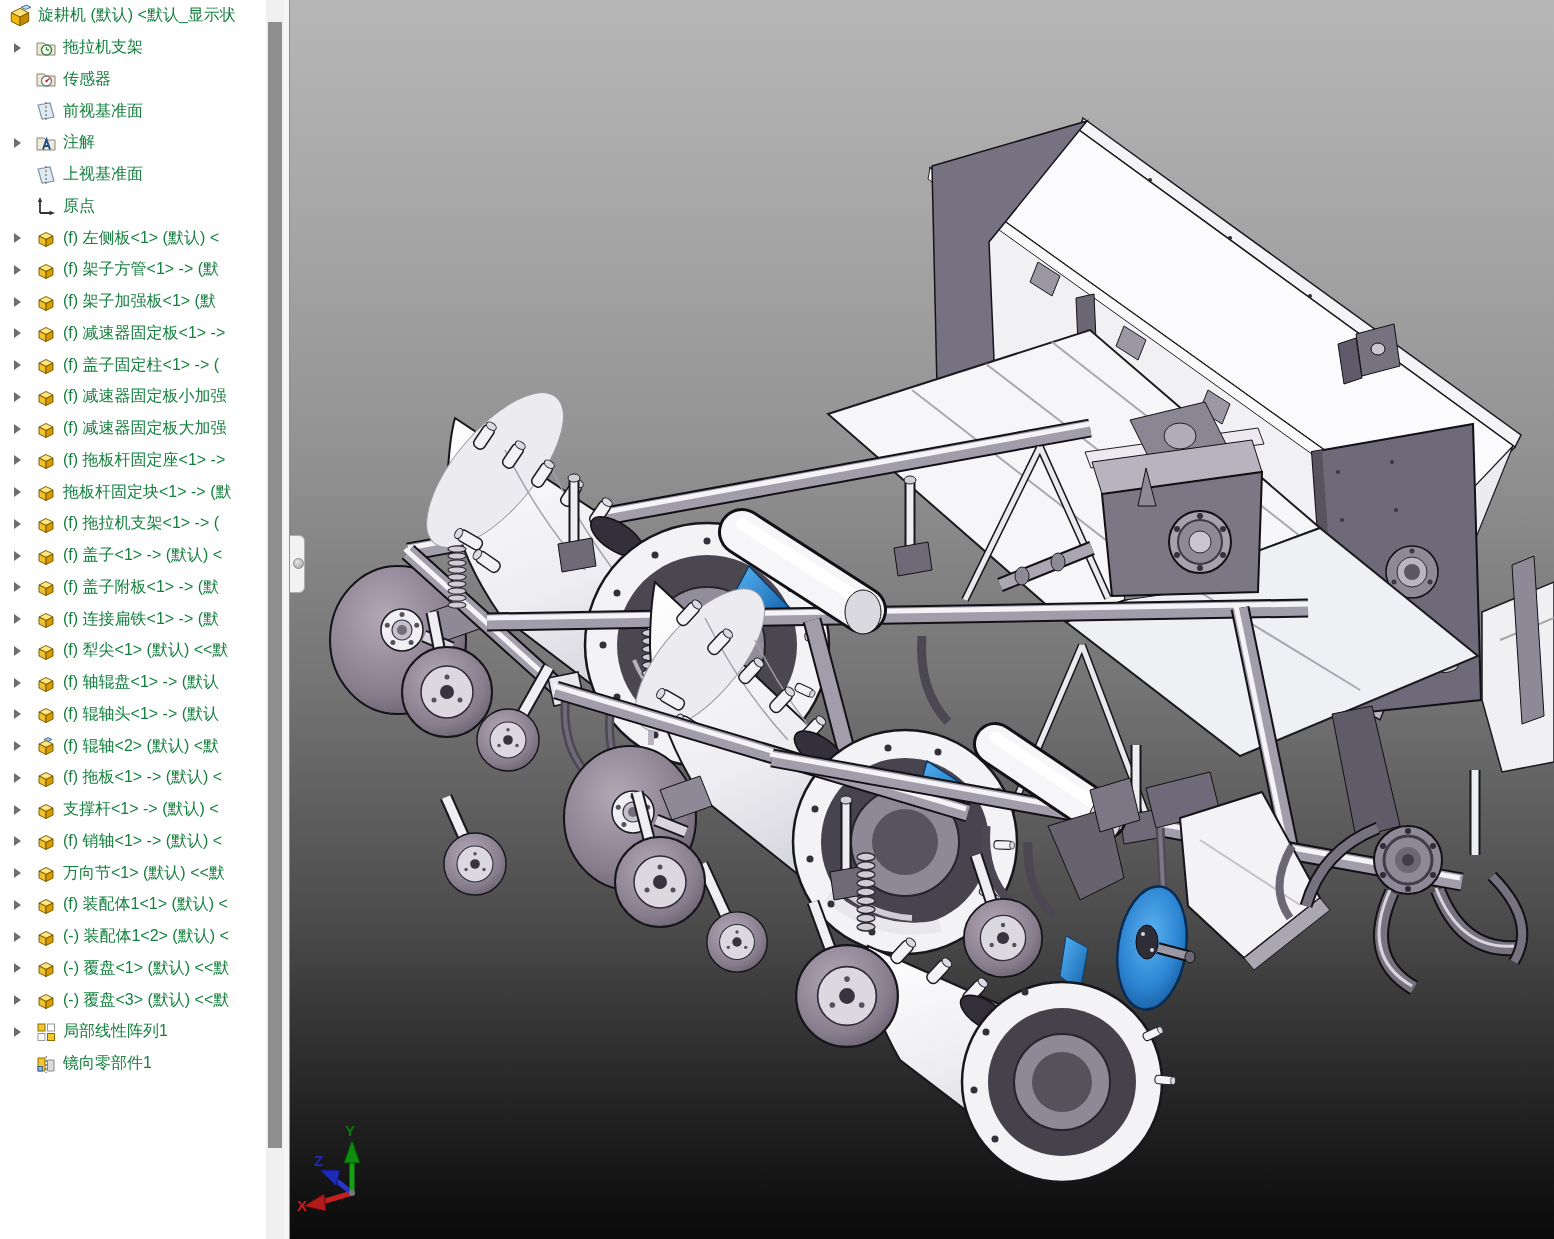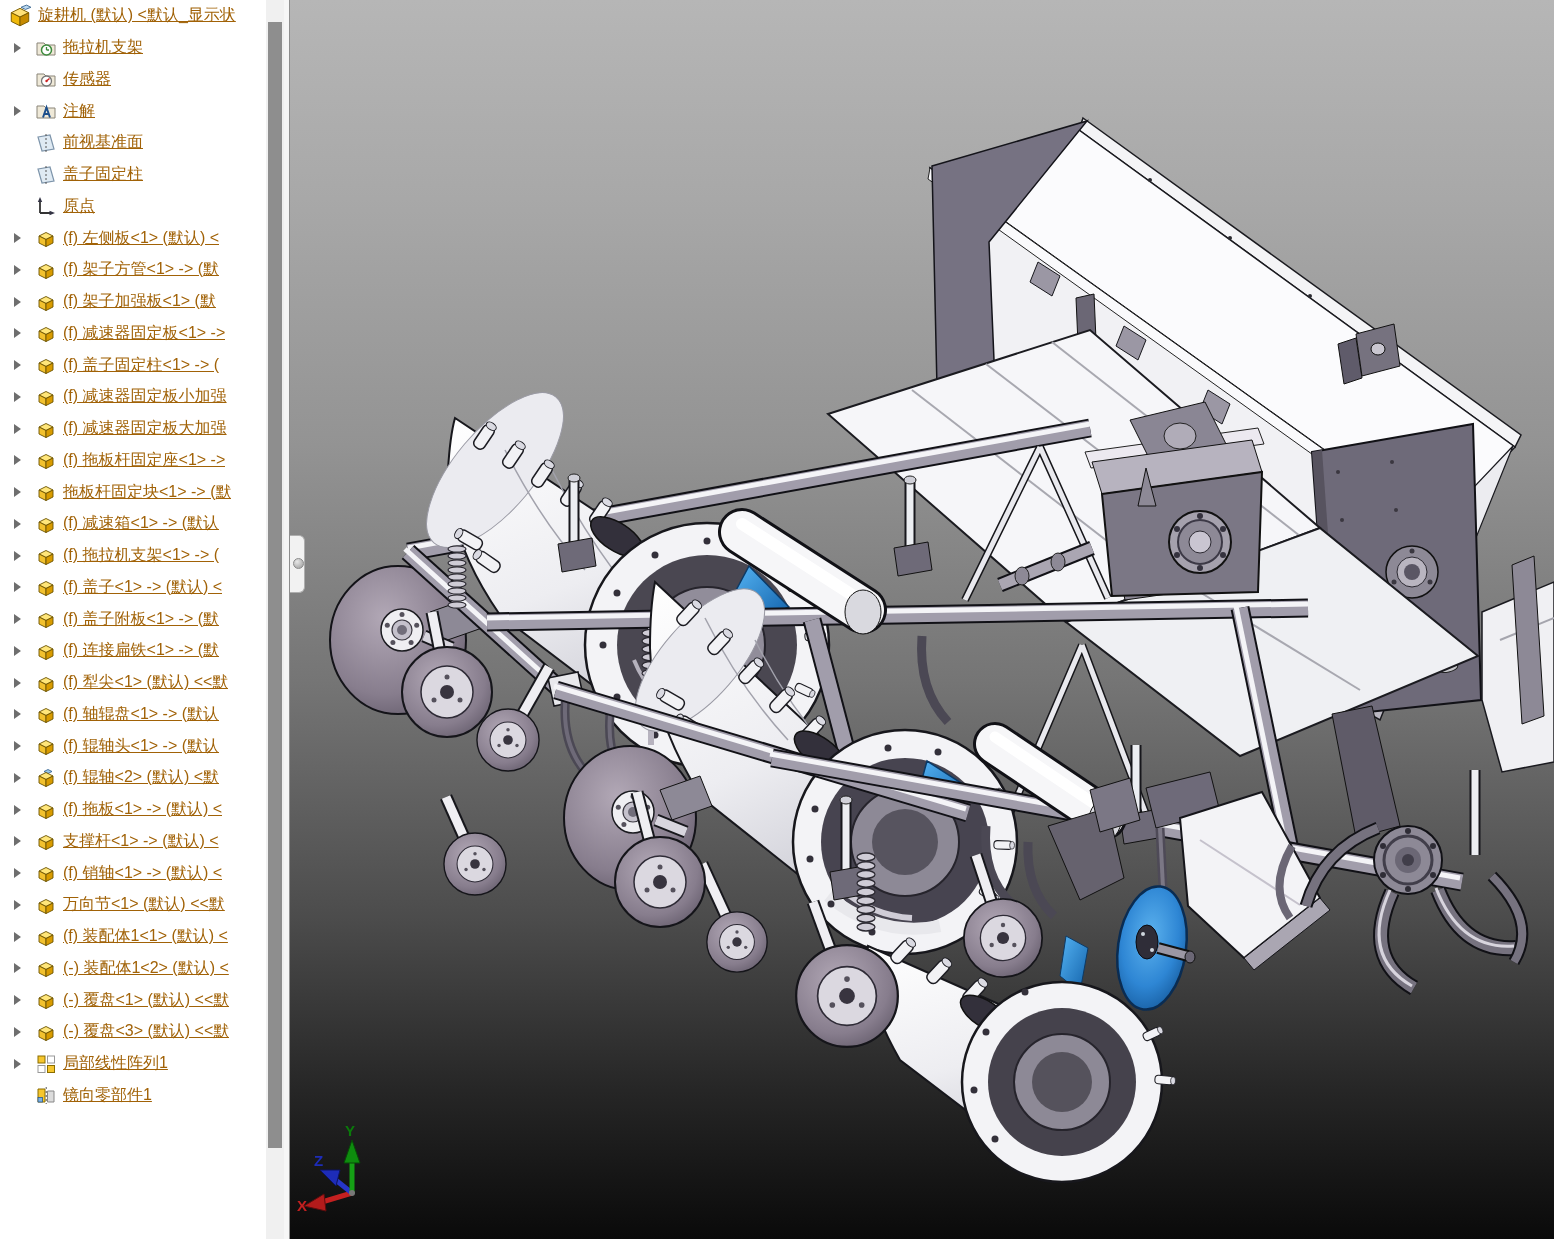--- a/index.html
+++ b/index.html
@@ -1,20 +1,20 @@
 <!DOCTYPE html>
 <html><head>
 <meta charset="utf-8">
 <style>
   html,body{margin:0;padding:0;background:#000;}
   .app{position:relative;width:1554px;height:1239px;overflow:hidden;background:#fff;
        font-family:"Liberation Sans",sans-serif;}
   
   .tree{position:absolute;left:0;top:0;width:266px;height:100%;background:#ffffff;
-        overflow:hidden;font-size:16px;color:#a16207;white-space:nowrap;text-decoration:underline;}
+        overflow:hidden;font-size:16px;color:#15803d;white-space:nowrap;}
   .row{height:31.75px;display:flex;align-items:center;overflow:hidden;}
   .row.root{padding-left:8px;}
   .arrow{width:0;height:0;border-left:7px solid #6e6e6e;border-top:5px solid transparent;
          border-bottom:5px solid transparent;margin-left:14px;flex:none;}
   .ticon{width:22px;height:22px;margin-left:14px;flex:none;}
   .row.root .ticon{margin-left:0;width:24px;height:24px;}
   .lbl{margin-left:6px;overflow:hidden;}
   
   .vscroll{position:absolute;left:266px;top:0;width:18px;height:100%;background:#f0f0f0;}
   .vthumb{position:absolute;left:2px;top:22px;width:14px;height:1126px;background:#8e8e8e;}
@@ -124,43 +124,43 @@
     <span class="lbl">拖拉机支架</span>
   </div>
         <div class="row">
     <span class="arrow" style="visibility: hidden;"></span>
     <svg class="ticon">
             <use href="#icon-sensor"></use>
           </svg>
     <span class="lbl">传感器</span>
   </div>
         <div class="row">
+    <span class="arrow" style="visibility: hidden;"></span>
+    <svg class="ticon">
+            <use href="#icon-plane"></use>
+          </svg>
+    <span class="lbl">前视基准面</span>
+  </div>
+        <div class="row">
     <span class="arrow"></span>
     <svg class="ticon">
             <use href="#icon-annotation"></use>
           </svg>
     <span class="lbl">注解</span>
   </div>
         <div class="row">
     <span class="arrow" style="visibility: hidden;"></span>
     <svg class="ticon">
             <use href="#icon-plane"></use>
           </svg>
-    <span class="lbl">前视基准面</span>
+    <span class="lbl">上视基准面</span>
   </div>
         <div class="row">
     <span class="arrow" style="visibility: hidden;"></span>
     <svg class="ticon">
-            <use href="#icon-plane"></use>
-          </svg>
-    <span class="lbl">盖子固定柱</span>
-  </div>
-        <div class="row">
-    <span class="arrow" style="visibility: hidden;"></span>
-    <svg class="ticon">
             <use href="#icon-origin"></use>
           </svg>
     <span class="lbl">原点</span>
   </div>
         <div class="row">
     <span class="arrow"></span>
     <svg class="ticon">
             <use href="#icon-part"></use>
           </svg>
     <span class="lbl">(f) 左侧板&lt;1&gt; (默认) &lt;</span>
@@ -213,27 +213,20 @@
             <use href="#icon-part"></use>
           </svg>
     <span class="lbl">(f) 拖板杆固定座&lt;1&gt; -&gt;</span>
   </div>
         <div class="row">
     <span class="arrow"></span>
     <svg class="ticon">
             <use href="#icon-part"></use>
           </svg>
     <span class="lbl">拖板杆固定块&lt;1&gt; -&gt; (默</span>
-  </div>
-        <div class="row">
-    <span class="arrow"></span>
-    <svg class="ticon">
-            <use href="#icon-part"></use>
-          </svg>
-    <span class="lbl">(f) 减速箱&lt;1&gt; -&gt; (默认</span>
   </div>
         <div class="row">
     <span class="arrow"></span>
     <svg class="ticon">
             <use href="#icon-part"></use>
           </svg>
     <span class="lbl">(f) 拖拉机支架&lt;1&gt; -&gt; (</span>
   </div>
         <div class="row">
     <span class="arrow"></span>

